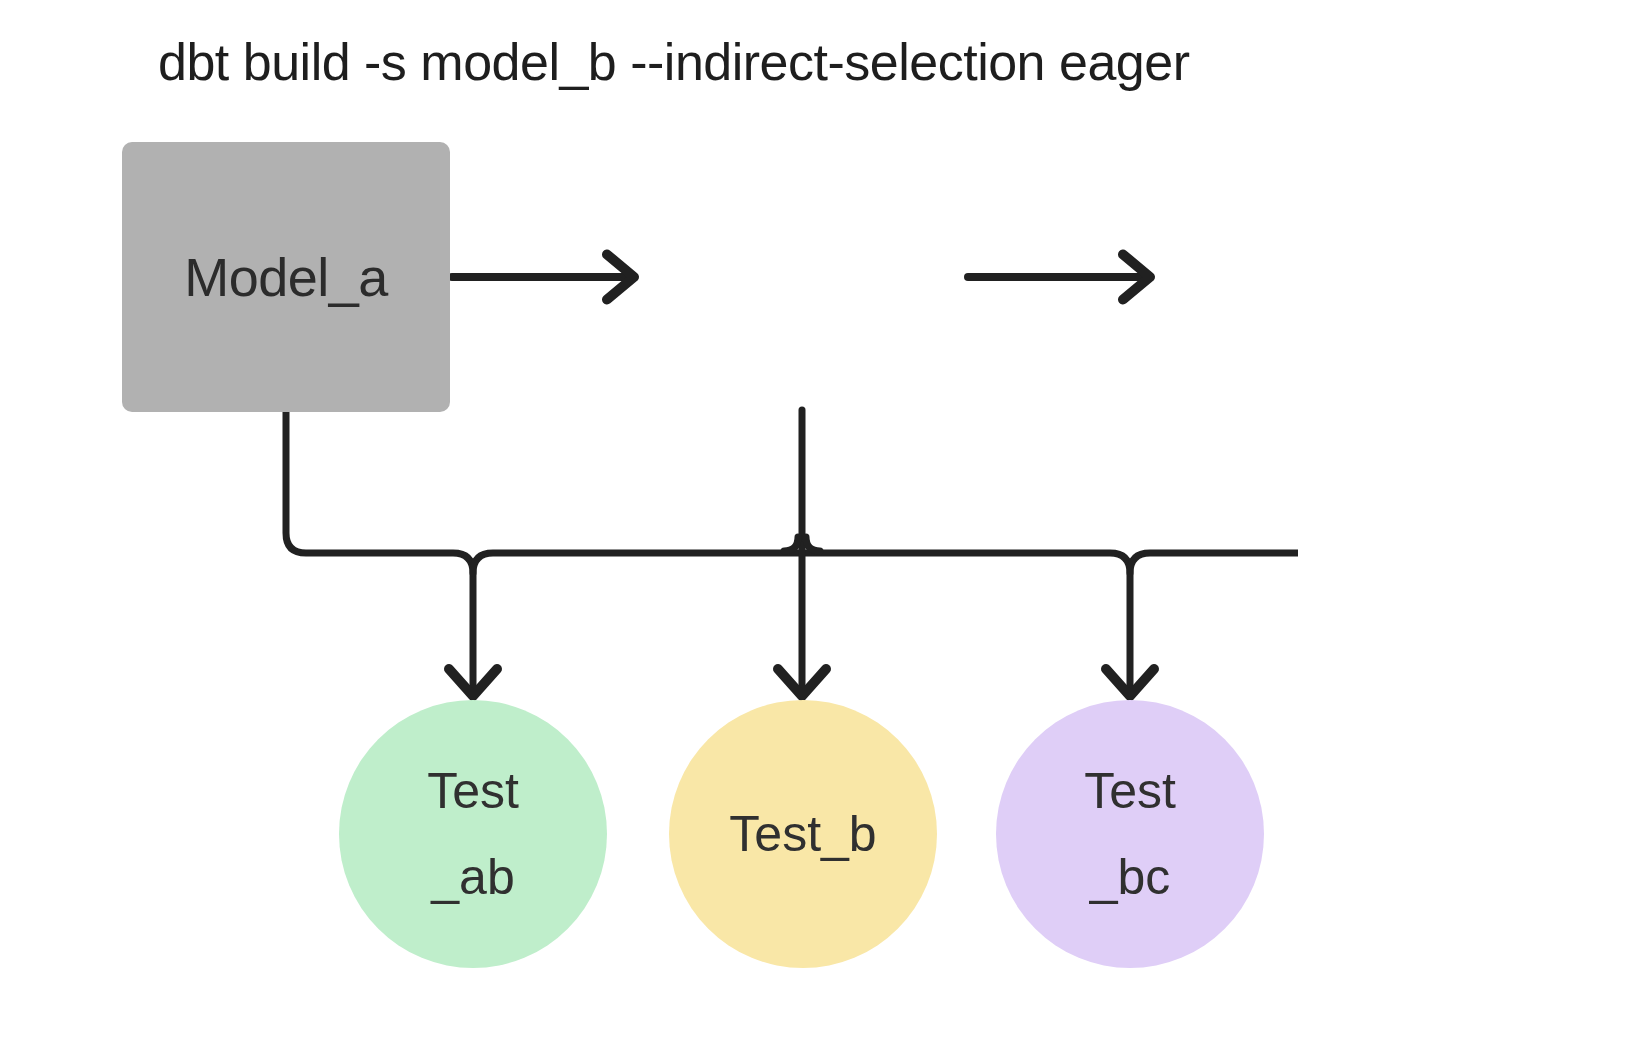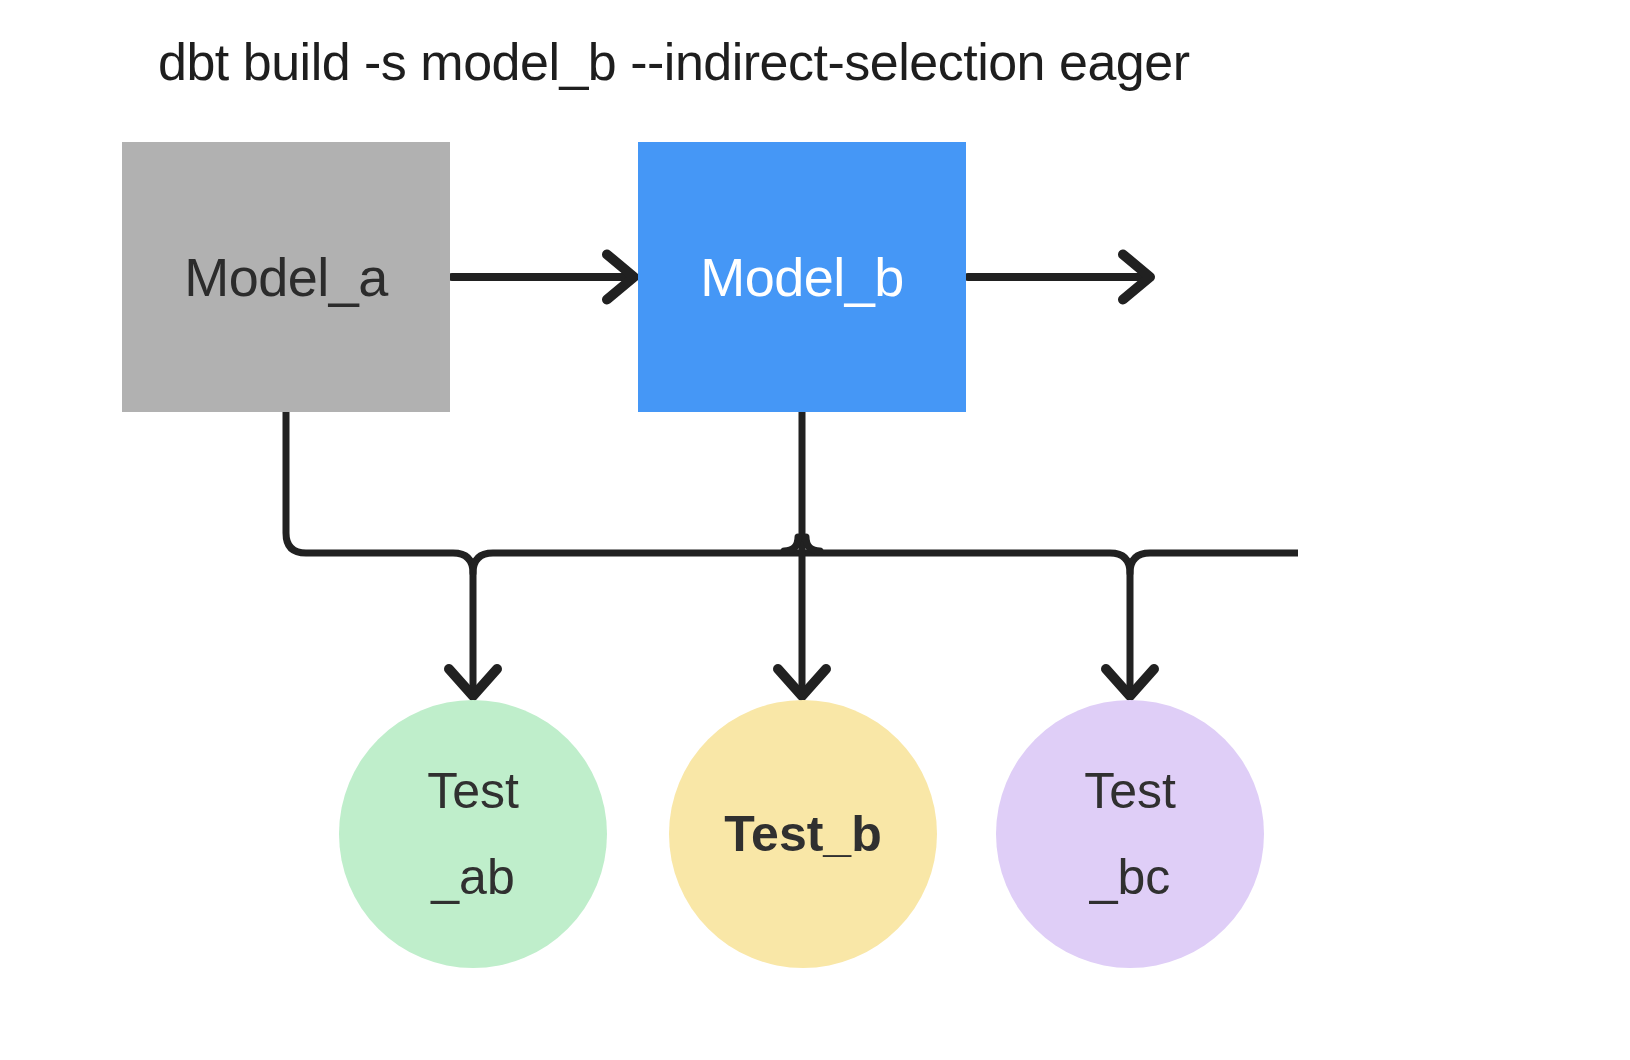--- a/index.html
+++ b/index.html
@@ -22,35 +22,35 @@
     font-family:"Liberation Sans", sans-serif;
   }
   .title{
     position:absolute;left:158px;top:32px;
     font-size:52px;letter-spacing:-0.5px;white-space:nowrap;
     color:var(--title-text);
   }
   svg.connectors{position:absolute;left:0;top:0;width:1630px;height:1060px;}
   svg.connectors path{fill:none;stroke:var(--line);stroke-linecap:round;stroke-linejoin:round;}
   .model{
-    position:absolute;top:142px;width:328px;height:270px;border-radius:0;
+    position:absolute;top:142px;width:328px;height:270px;border-radius:10px;
     display:flex;align-items:center;justify-content:center;
     font-size:54px;letter-spacing:-0.5px;
   }
   .model-a{left:122px;background:var(--model-gray-fill);color:var(--model-gray-text);}
   .model-b{left:638px;background:var(--model-blue-fill);color:var(--model-blue-text);}
   .model-c{left:1154px;background:var(--model-gray-fill);color:var(--model-gray-text);}
   .test{
     position:absolute;top:700px;width:268px;height:268px;border-radius:50%;
     display:flex;flex-direction:column;align-items:center;justify-content:center;
     font-size:50px;line-height:86px;text-align:center;
     color:var(--test-text);
   }
   .test-ab{left:339px;background:var(--test-ab-fill);}
-  .test-b{left:669px;background:var(--test-b-fill);font-weight:bold;}
+  .test-b{left:669px;background:var(--test-b-fill);}
   .test-bc{left:996px;background:var(--test-bc-fill);}
 </style>
 </head>
 <body>
 
 <div class="canvas">
 
   <div class="title">dbt build -s model_b --indirect-selection eager</div>
 
   <svg class="connectors" viewBox="0 0 1630 1060" aria-hidden="true">
@@ -72,23 +72,20 @@
     <path stroke-width="7" d="M806,537 Q806,551 820,551"></path>
 
     <path stroke-width="10" d="M449,669 L473,696 L497,669"></path>
     <path stroke-width="10" d="M778,669 L802,696 L826,669"></path>
     <path stroke-width="10" d="M1106,669 L1130,696 L1154,669"></path>
   </svg>
 
   <div class="model model-a">
     <span>Model_a</span>
   </div>
-  <div class="model model-b">
-    <span>Model_b</span>
-  </div>
 
   <div class="test test-ab">
     <span>Test</span>
     <span>_ab</span>
   </div>
   <div class="test test-b">
     <span>Test_b</span>
     <span></span>
   </div>
   <div class="test test-bc">

